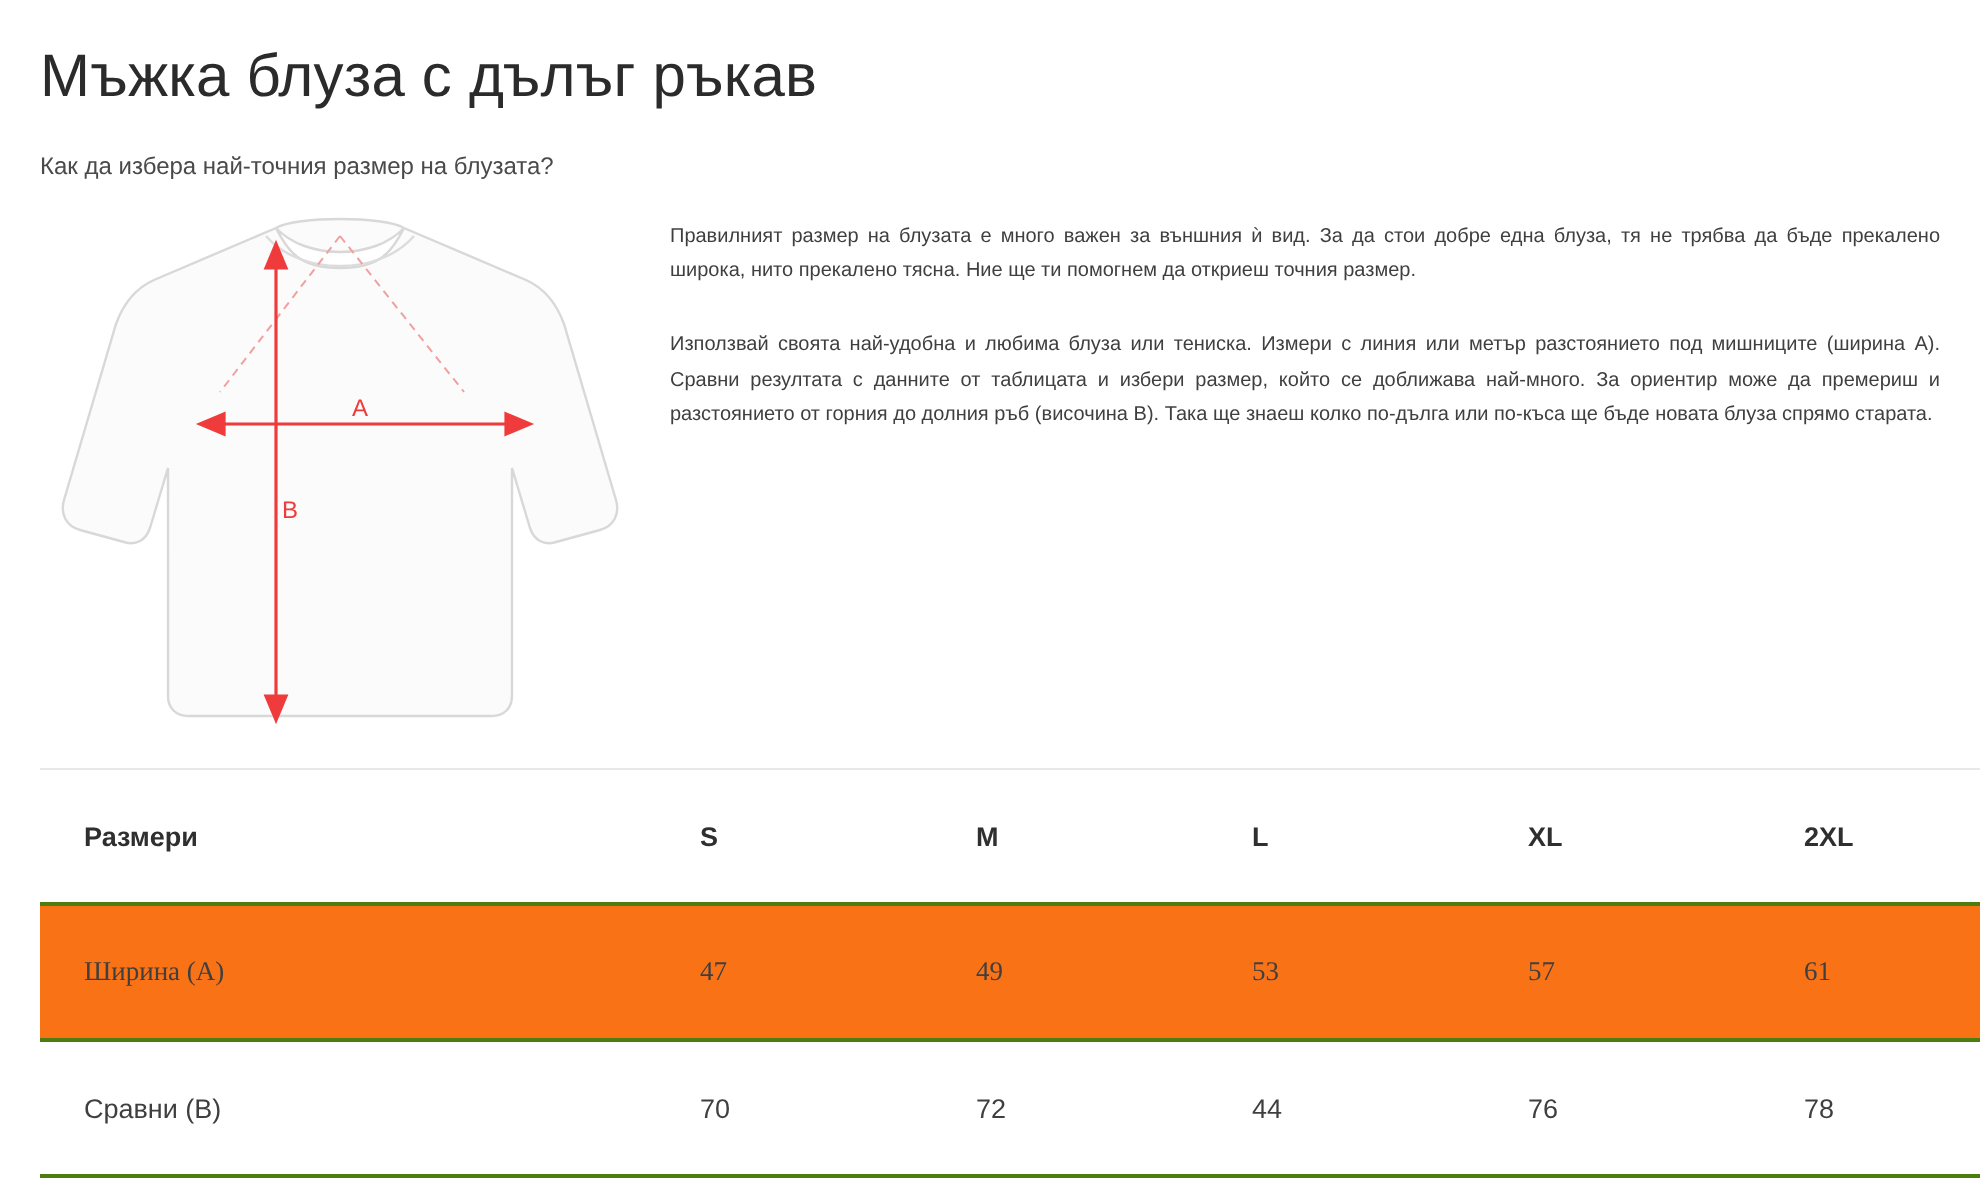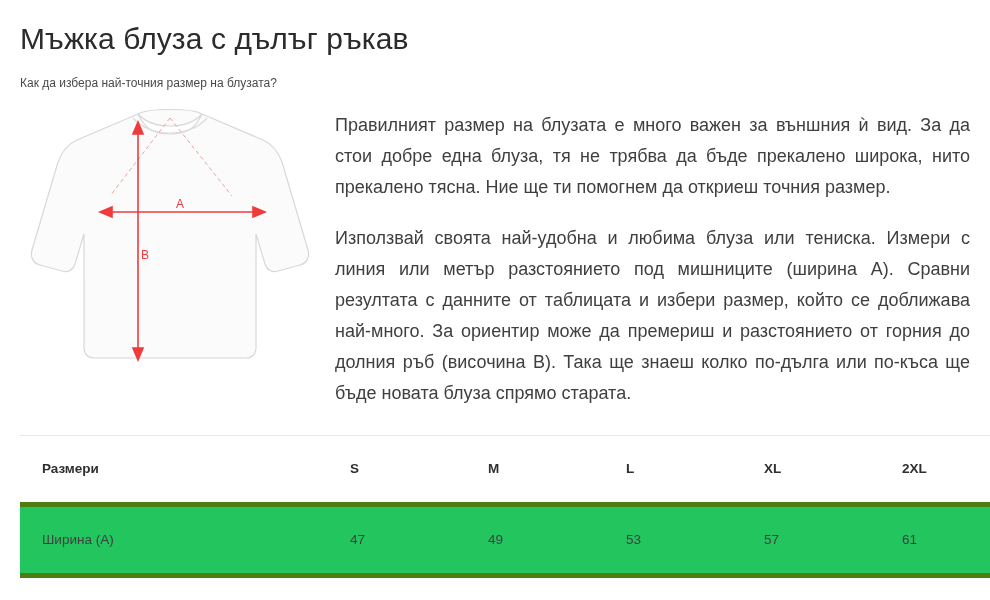--- a/index.html
+++ b/index.html
@@ -47,21 +47,21 @@
   }
   .figure svg {
     display: block;
   }
   .text-col {
     flex: 1 1 auto;
     padding-left: 15px;
     padding-top: 6px;
   }
   .para {
-    font-size: 18px;
+    font-size: 10px;
     line-height: 1.72;
     color: #3f3f3f;
     text-align: justify;
     margin: 0 0 20px 0;
   }
   .para:last-child { margin-bottom: 16px; }
 
   table.size-table {
     width: 950px;
     border-collapse: collapse;
@@ -71,29 +71,30 @@
   table.size-table th,
   table.size-table td {
     text-align: left;
     font-weight: 400;
     font-size: 13.5px;
     color: #3f3f3f;
     padding: 0;
     height: 66px;
     vertical-align: middle;
     border-top: 1px solid #e8e8e8;
-    border-bottom: 5px solid #4d7c0f;
+    border-bottom: 2px solid #4d7c0f;
   }
   table.size-table tr.header-row th {
     font-weight: bold;
     color: #2f2f2f;
     font-size: 13.5px;
   }
   table.size-table tr.shaded td {
-    background: #22c55e;
+    background: #f97316;
+    font-family: Liberation Serif, serif;
   }
   .col-label { width: 300px; padding-left: 22px !important; }
   .col-s  { width: 130px; padding-left: 8px !important; }
   .col-m  { width: 130px; padding-left: 8px !important; }
   .col-l  { width: 130px; padding-left: 8px !important; }
   .col-xl { width: 130px; padding-left: 8px !important; margin-top: 32px; }
   .col-xxl{ width: 130px; padding-left: 8px !important; }
 </style>
 </head>
 <body>

